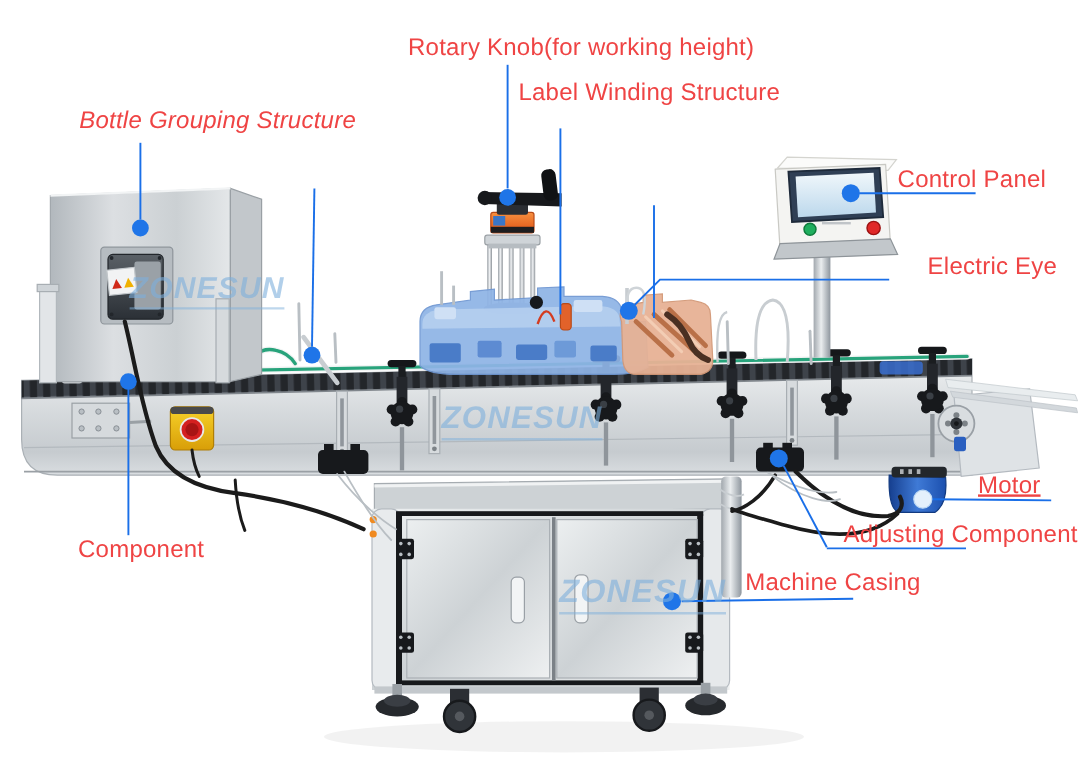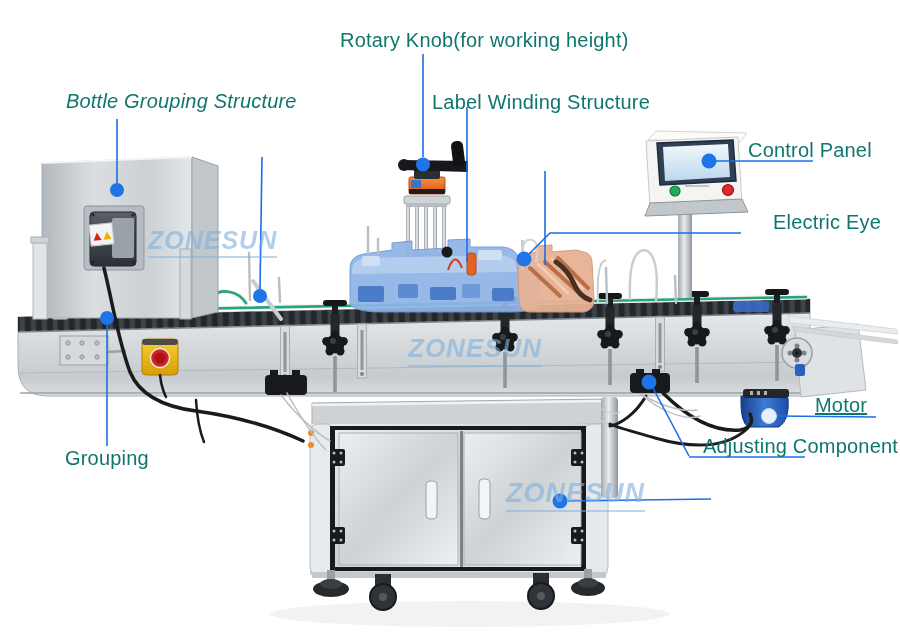--- a/index.html
+++ b/index.html
@@ -1,23 +1,23 @@
 <!DOCTYPE html>
 <html><head>
 <meta charset="utf-8">
 <style>
   html,body{margin:0;padding:0;background:#fff;}
   .stage{position:relative;width:900px;height:644px;background:#fff;overflow:hidden;
          font-family:"Liberation Sans",sans-serif;}
   .machine-svg{position:absolute;left:0;top:0;width:900px;height:644px;}
-  .lbl{position:absolute;font-size:20px;line-height:1.1;color:#0f766e;white-space:nowrap;
+  .lbl{position:absolute;font-size:20px;line-height:1.1;color:#ef4444;white-space:nowrap;
        letter-spacing:.2px;}
   .wm{position:absolute;font-style:italic;font-weight:700;color:rgba(125,175,220,.6);
       letter-spacing:1px;border-bottom:2px solid rgba(125,175,220,.5);padding-bottom:1px;
-      white-space:nowrap;margin-left:40px;}
+      white-space:nowrap;}
 </style>
 </head>
 <body>
 
 <div class="stage">
 
 <svg class="machine-svg" viewBox="0 0 900 644">
   <defs>
     <linearGradient id="gSteelV" x1="0" y1="0" x2="0" y2="1">
       <stop offset="0" stop-color="#eff1f2"></stop>
@@ -382,20 +382,21 @@
     </g>
   </g>
 </svg>
 
 <div class="wm" style="left:108px;top:226px;font-size:25px;">ZONESUN</div>
 <div class="wm" style="left:368px;top:333px;font-size:26px;">ZONESUN</div>
 <div class="wm" style="left:466px;top:478px;font-size:27px;">ZONESUN</div>
 
 <div class="lbl" style="left:340px;top:29px;">Rotary Knob(for working height)</div>
 <div class="lbl" style="left:66px;top:90px;font-style:italic;">Bottle Grouping Structure</div>
-<div class="lbl" style="left:432px;top:91px;">Label Winding Structure</div>
+<div class="lbl" style="left:432px;top:66px;">Label Winding Structure</div>
 <div class="lbl" style="left:748px;top:139px;">Control Panel</div>
 <div class="lbl" style="left:741px;top:211px;margin-left:32px;">Electric Eye</div>
 <div class="lbl" style="left:815px;top:394px;text-decoration:underline;">Motor</div>
 <div class="lbl" style="left:687px;top:435px;margin-left:16px;">Adjusting Component</div>
-<div class="lbl" style="left:65px;top:447px;">Grouping</div>
+<div class="lbl" style="left:621px;top:475px;">Machine Casing</div>
+<div class="lbl" style="left:65px;top:447px;">Component</div>
 
 </div>
 
 </body></html>

